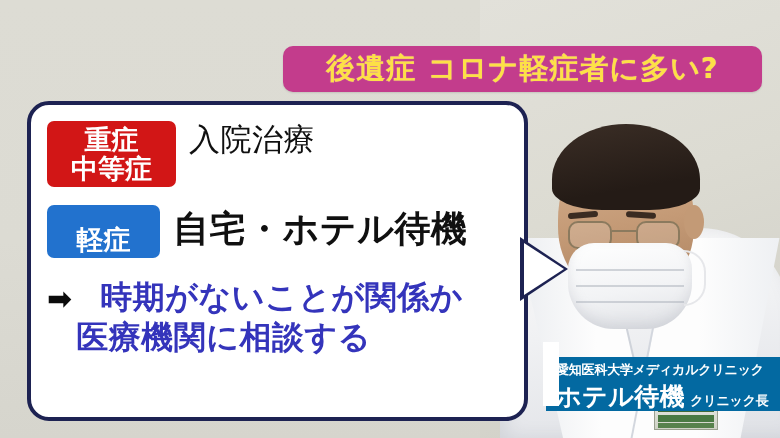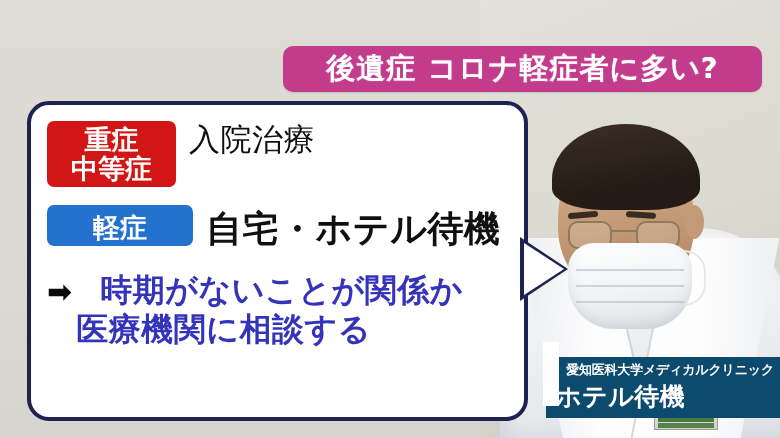--- a/index.html
+++ b/index.html
@@ -112,21 +112,21 @@
 
   
   .title-banner {
     position: absolute; left: 283px; top: 46px; width: 479px; height: 46px;
     background: #c33c8c;
     border-radius: 10px;
     display: flex; align-items: center; justify-content: center;
     box-shadow: 0 1px 2px rgba(0,0,0,.12);
   }
   .title-banner .txt {
-    color: #ffffff;
+    color: #fde047;
     font-size: 29px;
     font-weight: bold;
     letter-spacing: 1px;
     text-shadow: 0 0 1px rgba(255,255,255,.5);
     white-space: nowrap;
   }
 
   
   .bubble {
     position: absolute; left: 27px; top: 101px; width: 501px; height: 320px;
@@ -181,22 +181,22 @@
   .tag.severe {
     background: #d21616;
     font-size: 27px;
     width: 129px;
     padding-top: 4px;
     padding-bottom: 4px;
   }
   .tag.mild {
     background: #2272ce;
     font-size: 27px;
-    width: 146px;
-    padding-top: 8px;
+    width: 113px;
+    padding-top: 20px;
     padding-bottom: 4px;
   }
   .tag .line { display: block; }
 
   .blk-text {
     margin-left: 13px;
     color: #101010;
     font-weight: normal;
     font-size: 31px;
     line-height: 1.22;
@@ -233,26 +233,25 @@
     font-weight: bold;
     font-size: 32px;
     line-height: 1.24;
     letter-spacing: 0.5px;
   }
   .blue-text .line { display: block; white-space: nowrap; }
   .blue-text .line.l2 { margin-left: 24px; }
 
   
   .caption {
-    position: absolute; left: 546px; top: 357px; width: 234px; height: 61px;
-    background: #0c4a6e;
+    position: absolute; left: 546px; top: 357px; width: 234px; height: 54px;
+    background: #0369a1;
     border-radius: 8px 0 0 0;
     padding: 4px 6px 0 10px;
     overflow: hidden;
-    text-align: right;
   }
   .caption .affil {
     color: #ffffff;
     font-size: 13px;
     font-weight: bold;
     white-space: nowrap;
     letter-spacing: -0.2px;
   }
   .caption .nameline {
     display: flex; align-items: flex-end; margin-top: 1px;
@@ -344,16 +343,17 @@
         </div>
       </div>
 
     </div>
   </div>
 
   <div class="caption">
     <div class="affil">愛知医科大学メディカルクリニック</div>
     <div class="nameline">
       <span class="name">ホテル待機</span>
+      <span class="role">クリニック長</span>
     </div>
   </div>
 
 </div>
 
 </body></html>

